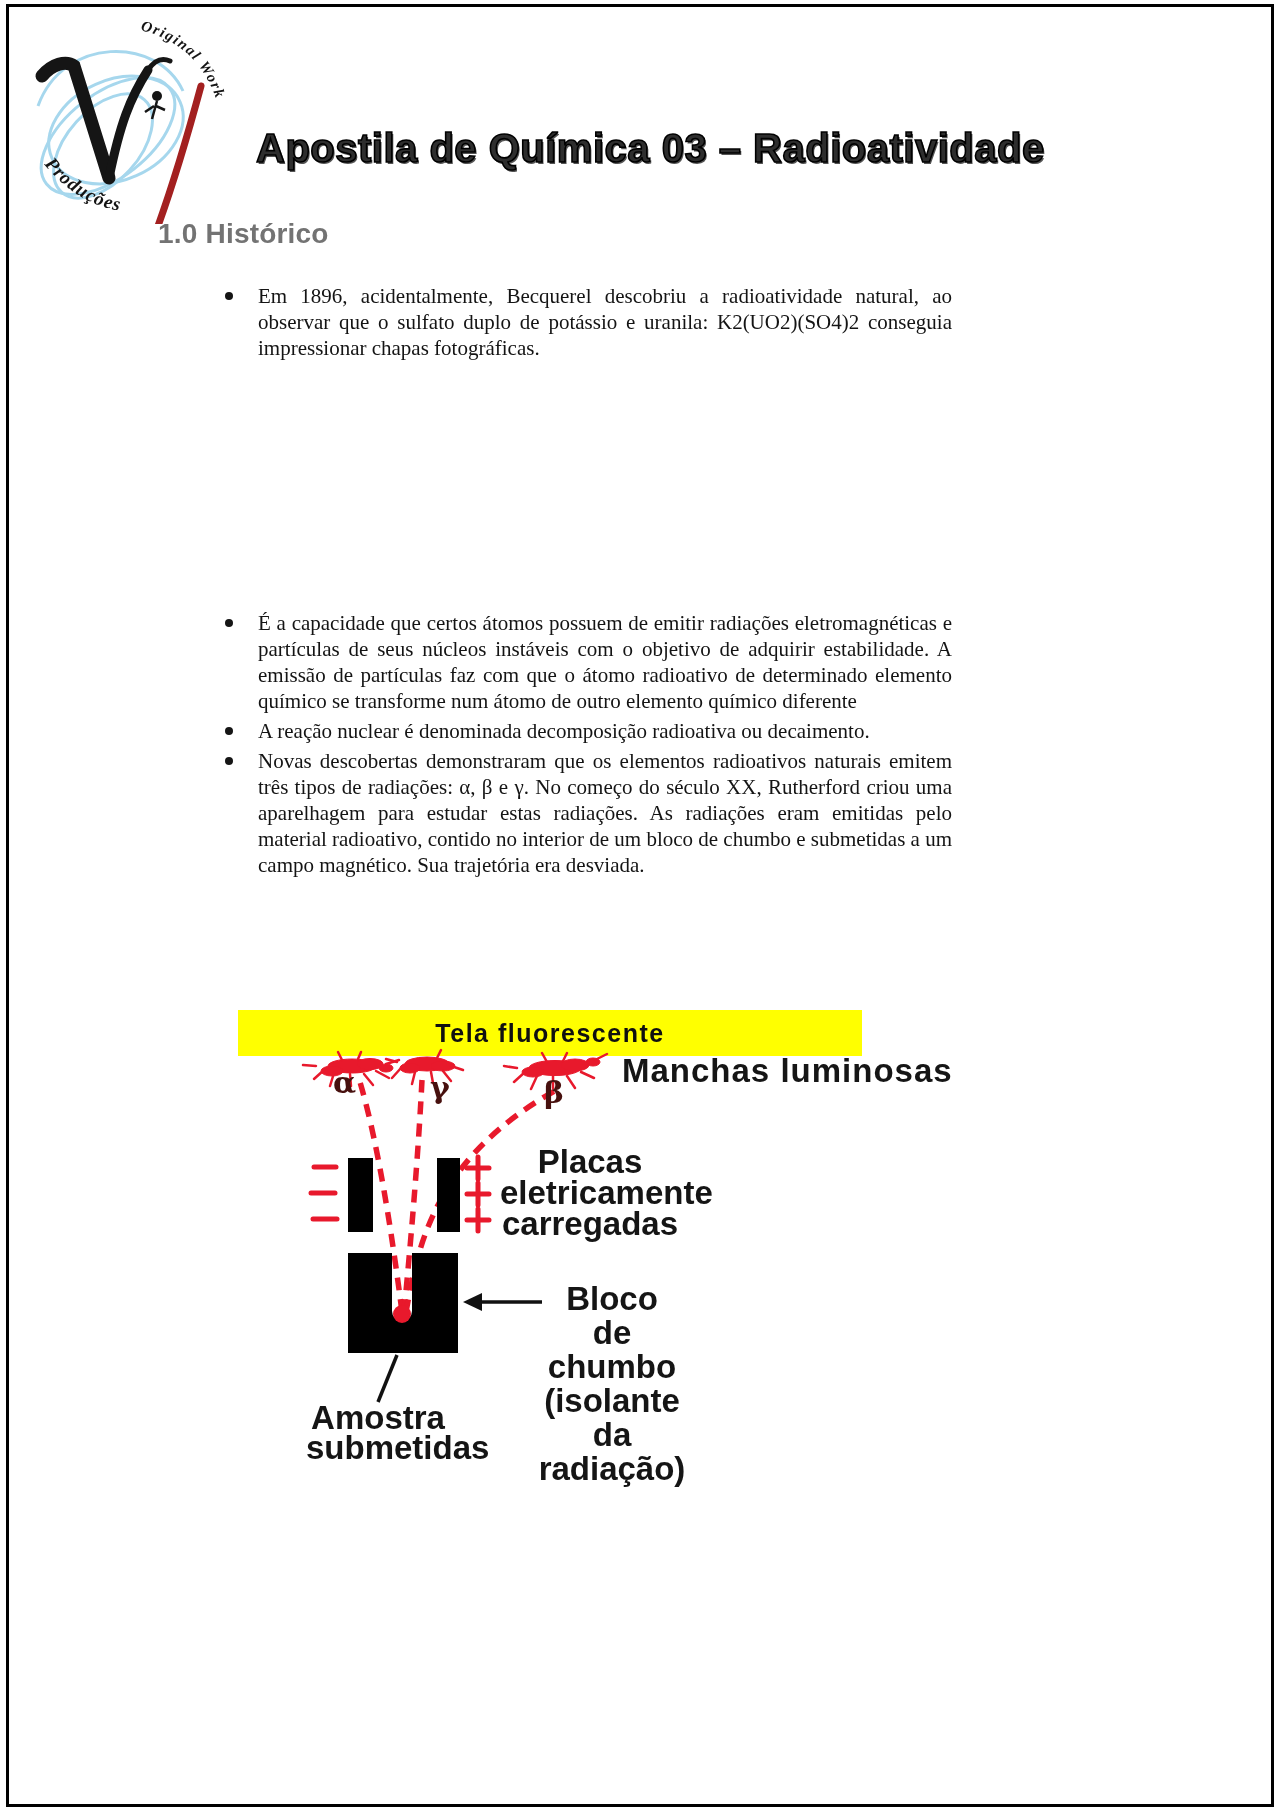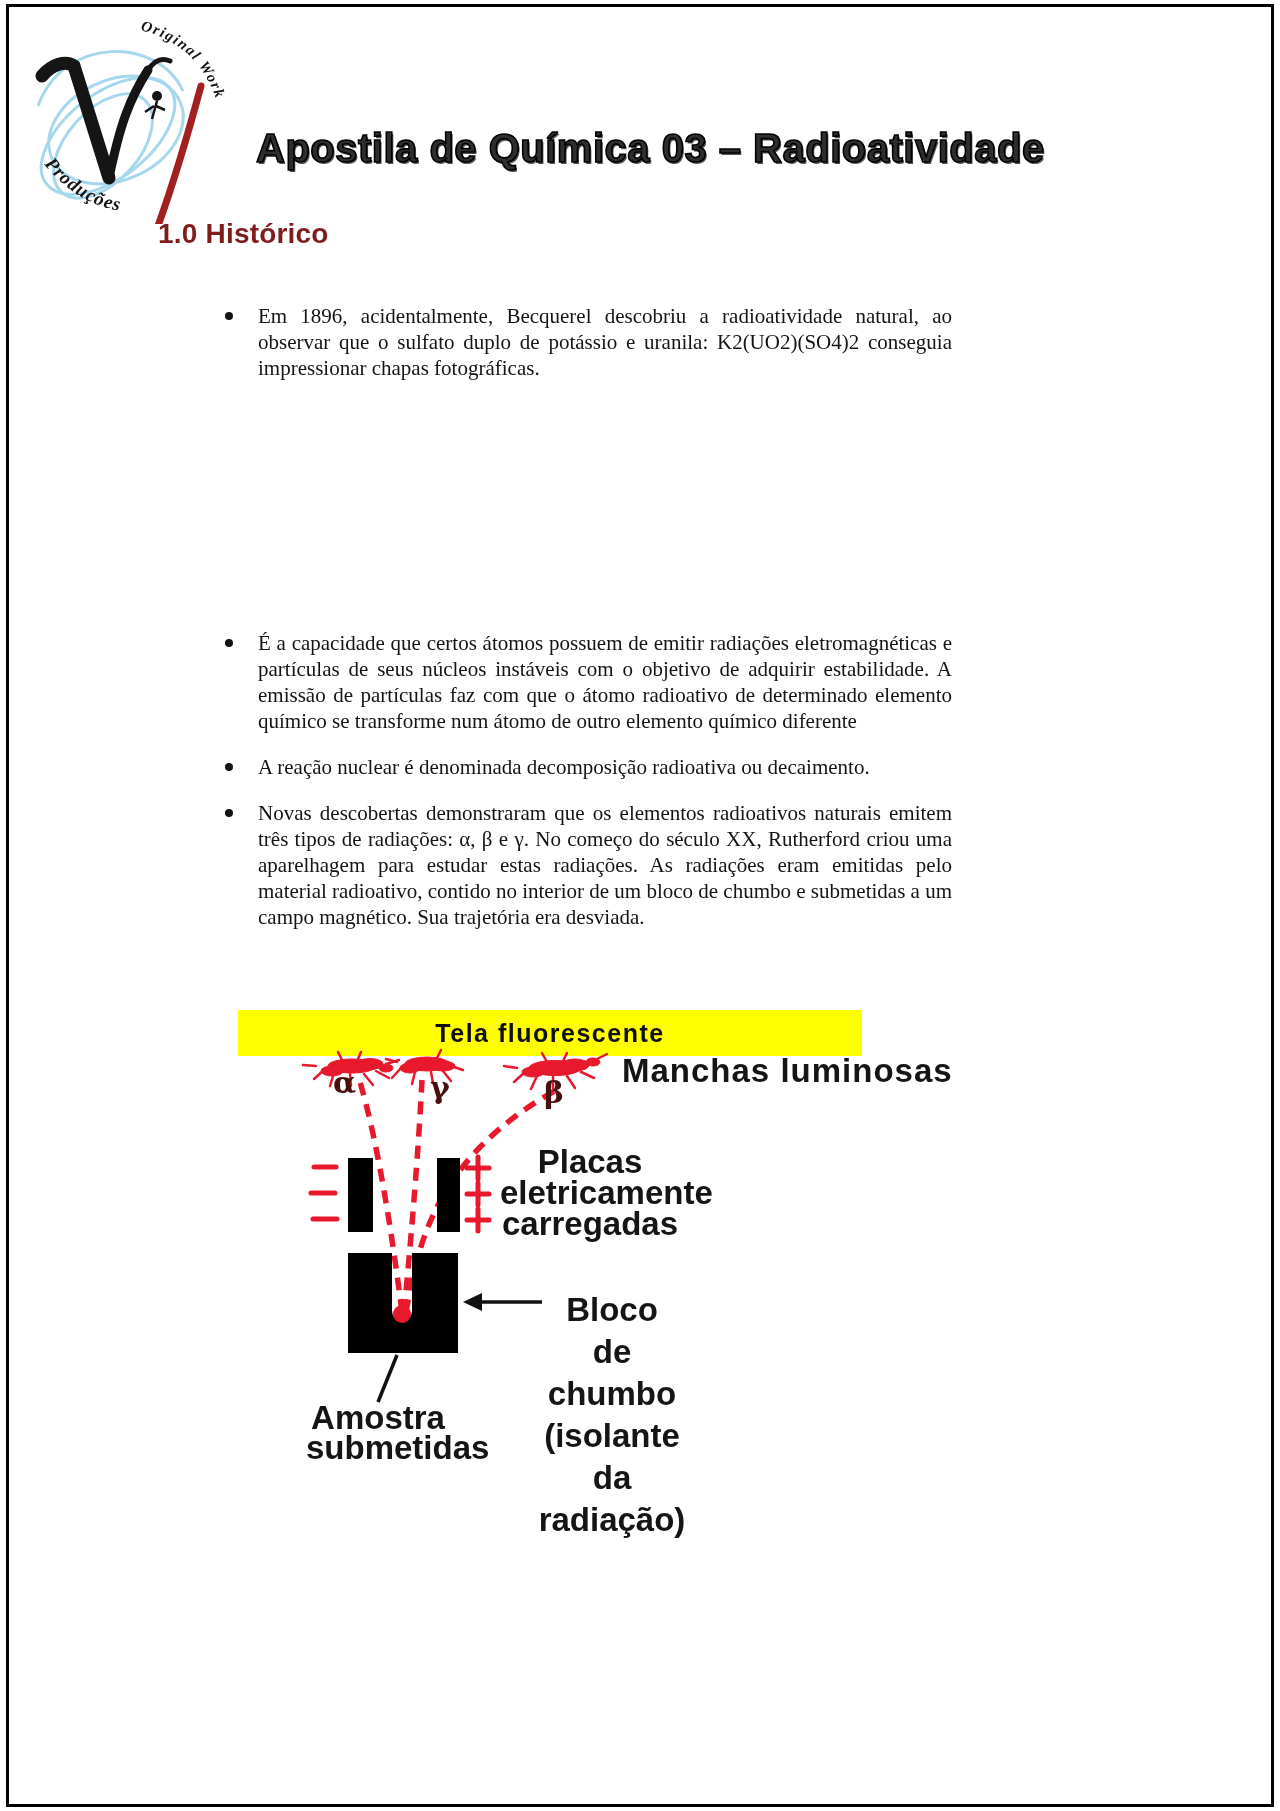--- a/index.html
+++ b/index.html
@@ -4,41 +4,41 @@
 <style>
   html,body{margin:0;padding:0;background:#ffffff;}
   .page{position:relative;width:1280px;height:1811px;background:#ffffff;
         font-family:"Liberation Sans",sans-serif;overflow:hidden;}
   .frame{position:absolute;left:6px;top:4px;right:6px;bottom:4px;
          border:3px solid #000;pointer-events:none;}
   .logo{position:absolute;left:8px;top:6px;width:232px;height:218px;}
   .title{position:absolute;left:256px;top:126px;font-size:40px;font-weight:bold;
          letter-spacing:.5px;color:#2e2e2e;-webkit-text-stroke:1.6px #000;
          text-shadow:1.5px 1.5px 0 #555;white-space:nowrap;}
-  .h{position:absolute;font-size:28px;font-weight:bold;color:#7f1d1d;letter-spacing:.2px;}
+  .h{position:absolute;font-size:28px;font-weight:bold;color:#737373;letter-spacing:.2px;}
   #h1{left:158px;top:218px;}
   #h2{left:158px;top:533px;}
   .blist{position:absolute;left:225px;width:727px;font-family:"Liberation Serif",serif;
          font-size:21px;line-height:26px;color:#141414;}
   #list1{top:283px;}
   #list2{top:610px;}
-  .bi{display:flex;margin-bottom:4px;margin-top:20px;}
+  .bi{display:flex;margin-bottom:4px;}
   .bdot{flex:none;width:8px;height:8px;border-radius:50%;background:#151515;margin:9px 25px 0 0;}
   .btext{text-align:justify;}
   .screen{position:absolute;left:238px;top:1010px;width:624px;height:46px;background:#ffff00;
           display:flex;align-items:center;justify-content:center;}
   .screen-label{font-size:25px;font-weight:bold;color:#101010;letter-spacing:1.5px;}
   .dsvg{position:absolute;left:230px;top:1000px;width:660px;height:470px;}
   .dlabel{position:absolute;font-weight:bold;color:#151515;font-size:33px;}
   .center{text-align:center;white-space:pre-line;}
   .greek{position:absolute;font-family:"DejaVu Serif","Liberation Serif",serif;
          font-weight:bold;font-size:30px;color:#47100e;line-height:1;}
   #lbl-spots{left:622px;top:1052px;letter-spacing:1px;}
   #lbl-plates{left:500px;top:1146px;width:180px;line-height:31px;}
-  #lbl-block{left:532px;top:1282px;width:160px;line-height:42px;margin-top:7px;}
+  #lbl-block{left:532px;top:1282px;width:160px;line-height:34px;}
   #lbl-sample{left:306px;top:1403px;width:144px;line-height:30px;}
   #lbl-alpha{left:333px;top:1068px;}
   #lbl-gamma{left:430px;top:1073px;}
   #lbl-beta{left:544px;top:1078px;}
 </style>
 </head>
 <body>
 
 <div class="page">
   <div class="frame"></div>

